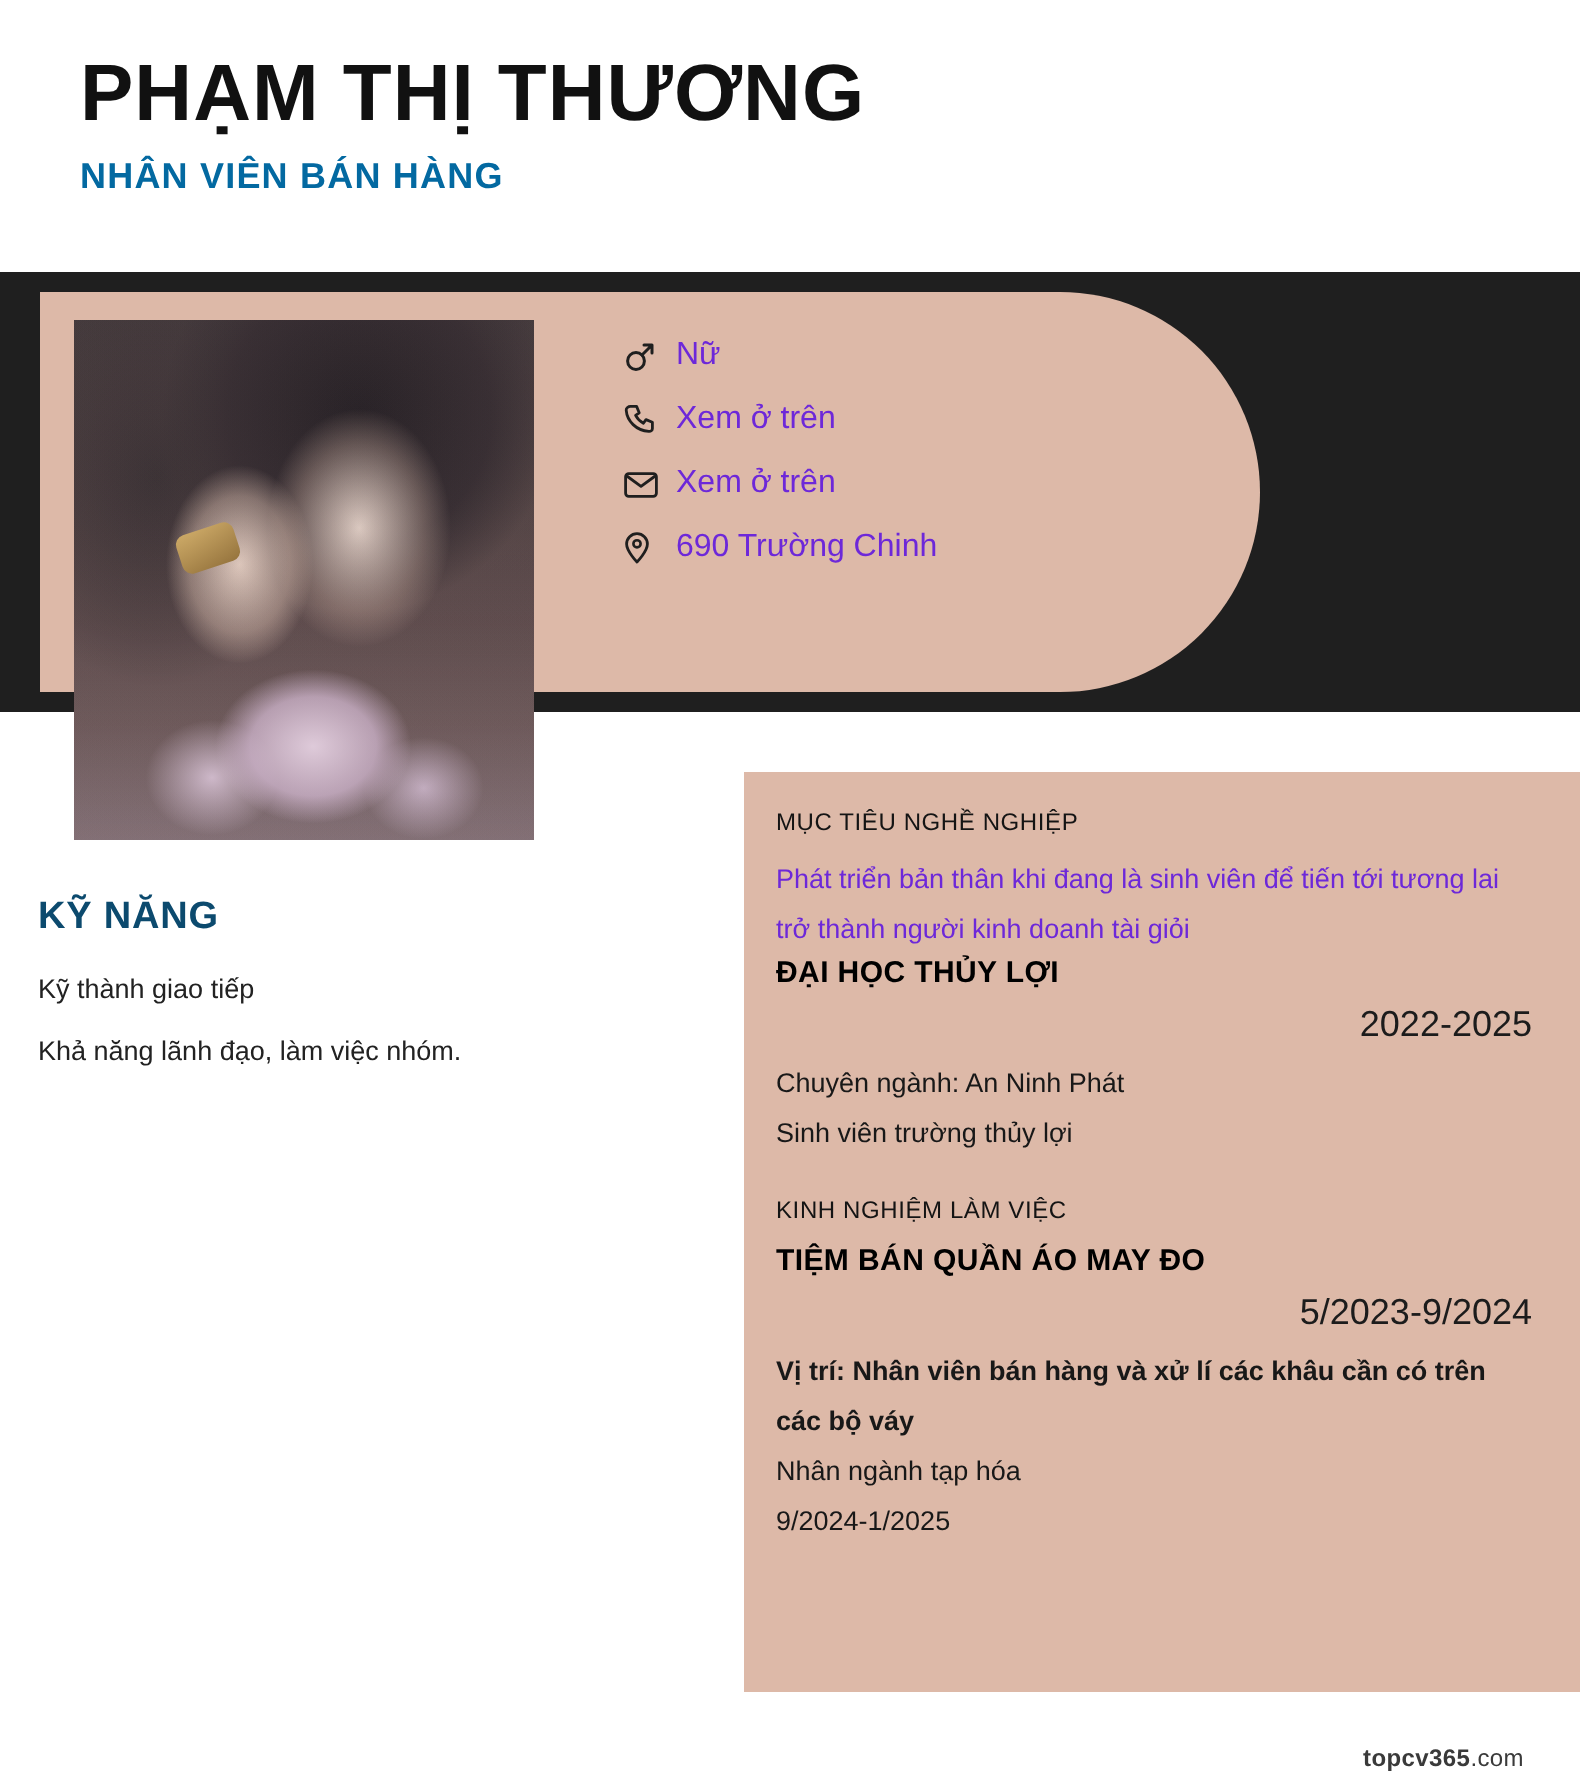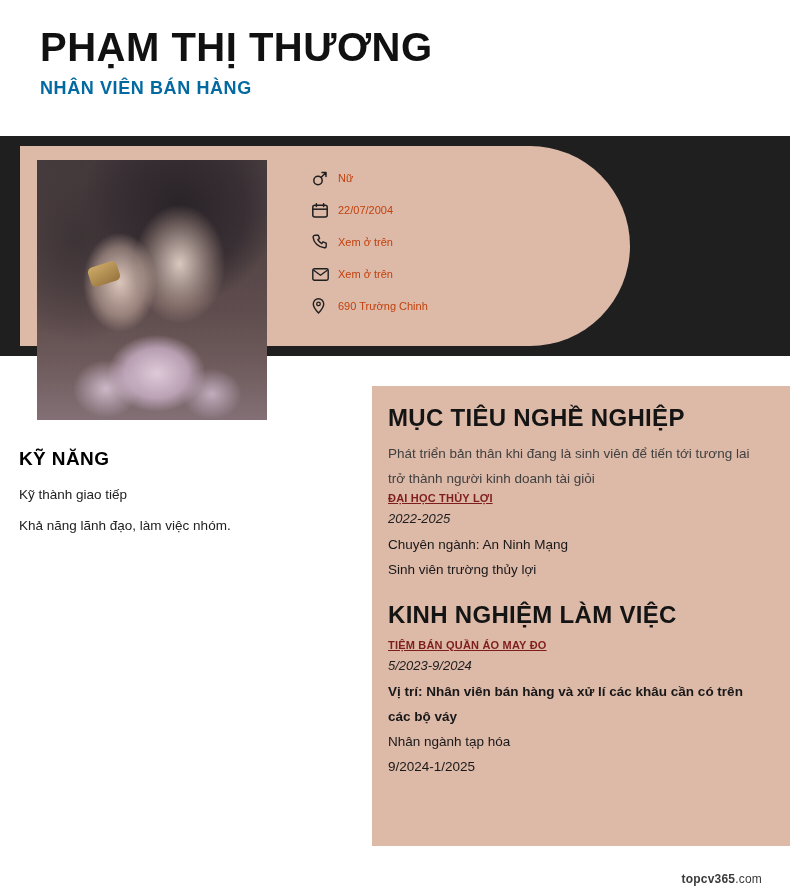--- a/index.html
+++ b/index.html
@@ -106,79 +106,78 @@
   .contact-icon {
     width: 26px;
     height: 22px;
     display: flex;
     align-items: center;
     justify-content: flex-start;
     color: #1f1f1f;
     flex: 0 0 26px;
   }
   .contact-text {
-    font-size: 11px;
-    color: #c2410c;
+    font-size: 16px;
+    color: #6d28d9;
   }
 
   
   .skills {
     position: absolute;
     left: 19px; top: 448px;
     width: 320px;
   }
   .skills-title {
     font-size: 19px;
     font-weight: 700;
     letter-spacing: 0.4px;
-    color: #000000;
+    color: #0c4a6e;
     margin-bottom: 16px;
   }
   .skill-item {
     font-size: 13.5px;
     color: #222;
     margin-bottom: 13px;
     line-height: 1.3;
   }
 
   
   .panel {
     position: absolute;
     left: 372px; top: 386px;
     width: 418px;
     height: 460px;
     background: #ddb9a8;
     padding: 18px 24px 0 16px;
   }
   .panel-h {
-    font-size: 24px;
-    font-weight: 700;
+    font-size: 12px;
+    font-weight: 400;
     letter-spacing: 0.3px;
     color: #141414;
     margin-bottom: 10px;
   }
   .panel-h.spaced { margin-top: 18px; }
   .panel-p {
     font-size: 13.5px;
     line-height: 1.85;
-    color: #404040;
+    color: #6d28d9;
   }
   .sub-org {
-    font-size: 11px;
-    font-weight: 700;
-    color: #7f1d1d;
+    font-size: 15px;
+    font-weight: 700;
+    color: #000000;
     margin-bottom: 7px;
     letter-spacing: 0.2px;
-    text-decoration: underline;
   }
   .sub-date {
-    font-size: 13px;
-    font-style: italic;
+    font-size: 18px;
     color: #1c1c1c;
     margin-bottom: 7px;
+    text-align: right;
   }
   .sub-line {
     font-size: 13.5px;
     color: #181818;
     line-height: 1.85;
   }
   .sub-line.bold { font-weight: 700; }
 
   
   .footer {
@@ -215,30 +214,20 @@
     <div class="contact-row">
       <span class="contact-icon">
         <svg width="15" height="17" viewBox="0 0 15 17" fill="none">
           <circle cx="6" cy="10.5" r="4.2" stroke="#1f1f1f" stroke-width="1.5"></circle>
           <path d="M9 7.5 L13.5 3 M10 2.5h4v4" stroke="#1f1f1f" stroke-width="1.5" stroke-linecap="round" stroke-linejoin="round"></path>
         </svg>
       </span>
       <span class="contact-text">Nữ</span>
     </div>
 
-    <div class="contact-row">
-      <span class="contact-icon">
-        <svg width="16" height="15" viewBox="0 0 16 15" fill="none">
-          <rect x="0.8" y="2.2" width="14.4" height="11.8" rx="2" stroke="#1f1f1f" stroke-width="1.5"></rect>
-          <path d="M0.8 6.2h14.4" stroke="#1f1f1f" stroke-width="1.5"></path>
-          <path d="M4.4 0.8v2.6M11.6 0.8v2.6" stroke="#1f1f1f" stroke-width="1.5" stroke-linecap="round"></path>
-        </svg>
-      </span>
-      <span class="contact-text">22/07/2004</span>
-    </div>
 
     <div class="contact-row">
       <span class="contact-icon">
         <svg width="15" height="16" viewBox="0 0 15 16" fill="none">
           <path d="M3.2 1.2h3.1l1.3 3.2-1.8 1.3a9.5 9.5 0 0 0 3.9 3.9l1.3-1.8 3.2 1.3v3.1c0 1-0.8 1.6-1.8 1.5C6.2 13.3 1.5 8.6 1.1 3.1 1 2.1 2.2 1.2 3.2 1.2Z" stroke="#1f1f1f" stroke-width="1.4" stroke-linejoin="round"></path>
         </svg>
       </span>
       <span class="contact-text">Xem ở trên</span>
     </div>
 
@@ -270,21 +259,21 @@
     <div class="skill-item">Khả năng lãnh đạo, làm việc nhóm.</div>
   </div>
 
   <div class="panel">
 
     <div class="panel-h">MỤC TIÊU NGHỀ NGHIỆP</div>
     <div class="panel-p">Phát triển bản thân khi đang là sinh viên để tiến tới tương lai trở thành người kinh doanh tài giỏi</div>
 
     <div class="sub-org">ĐẠI HỌC THỦY LỢI</div>
     <div class="sub-date">2022-2025</div>
-    <div class="sub-line">Chuyên ngành: An Ninh Mạng</div>
+    <div class="sub-line">Chuyên ngành: An Ninh Phát</div>
     <div class="sub-line">Sinh viên trường thủy lợi</div>
 
     <div class="panel-h spaced">KINH NGHIỆM LÀM VIỆC</div>
     <div class="sub-org">TIỆM BÁN QUẦN ÁO MAY ĐO</div>
     <div class="sub-date">5/2023-9/2024</div>
     <div class="sub-line bold">Vị trí: Nhân viên bán hàng và xử lí các khâu cần có trên các bộ váy</div>
     <div class="sub-line">Nhân ngành tạp hóa</div>
     <div class="sub-line">9/2024-1/2025</div>
 
   </div>

